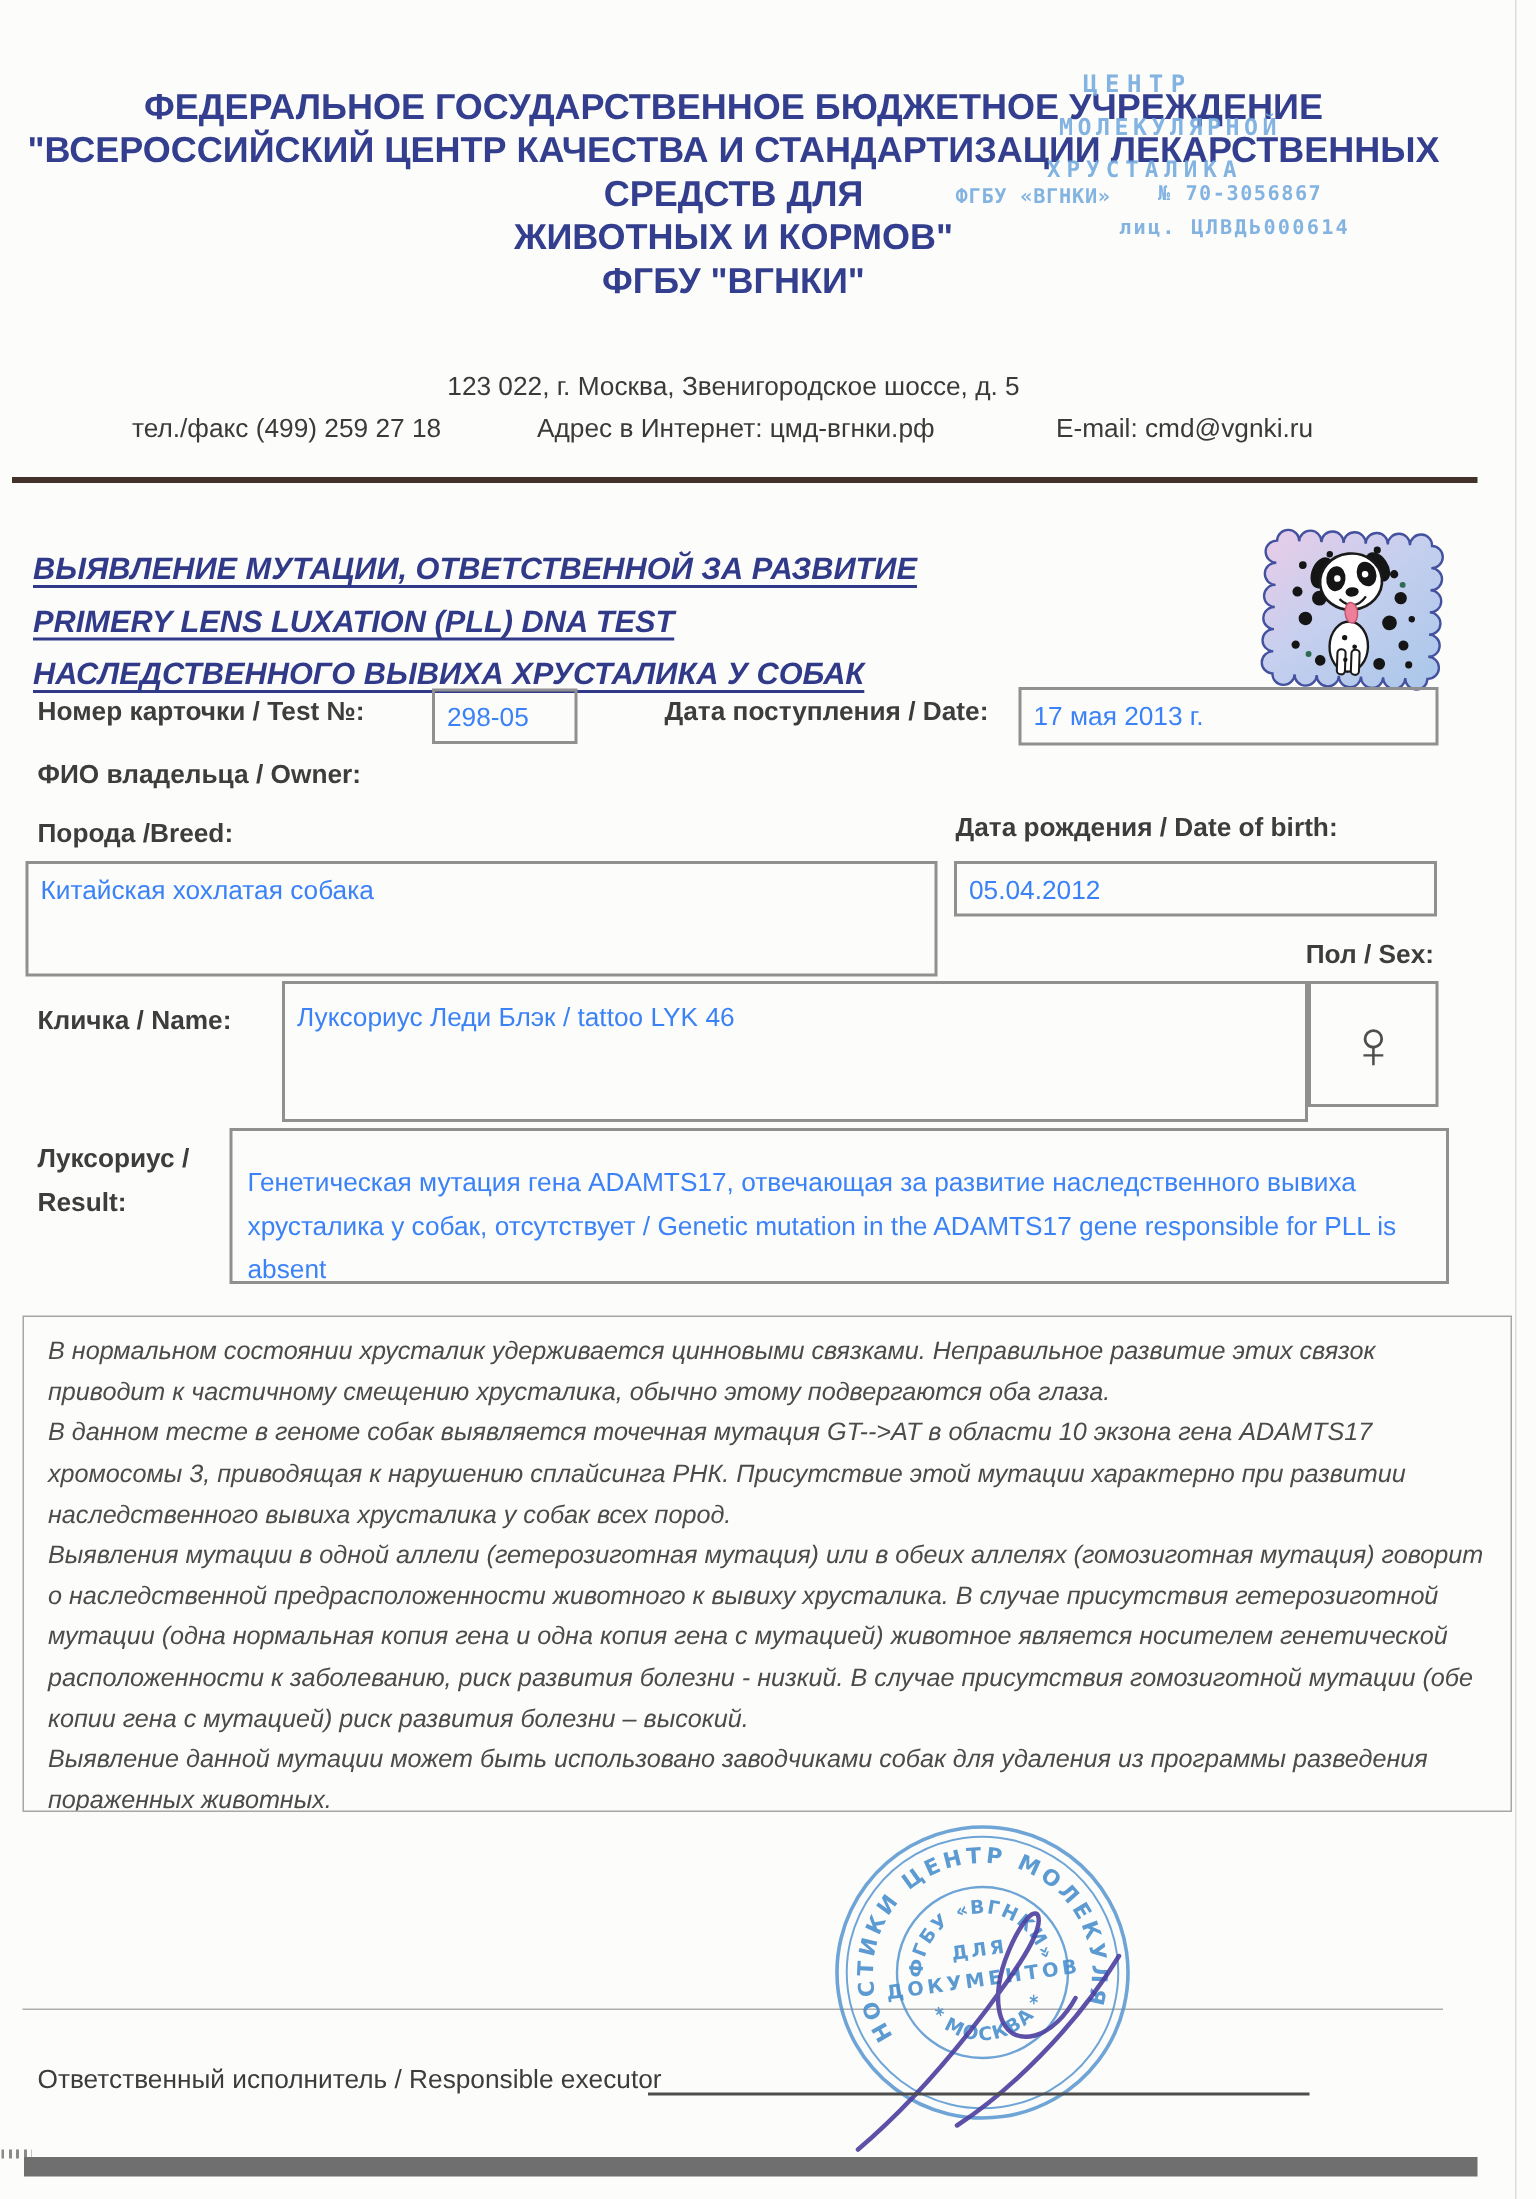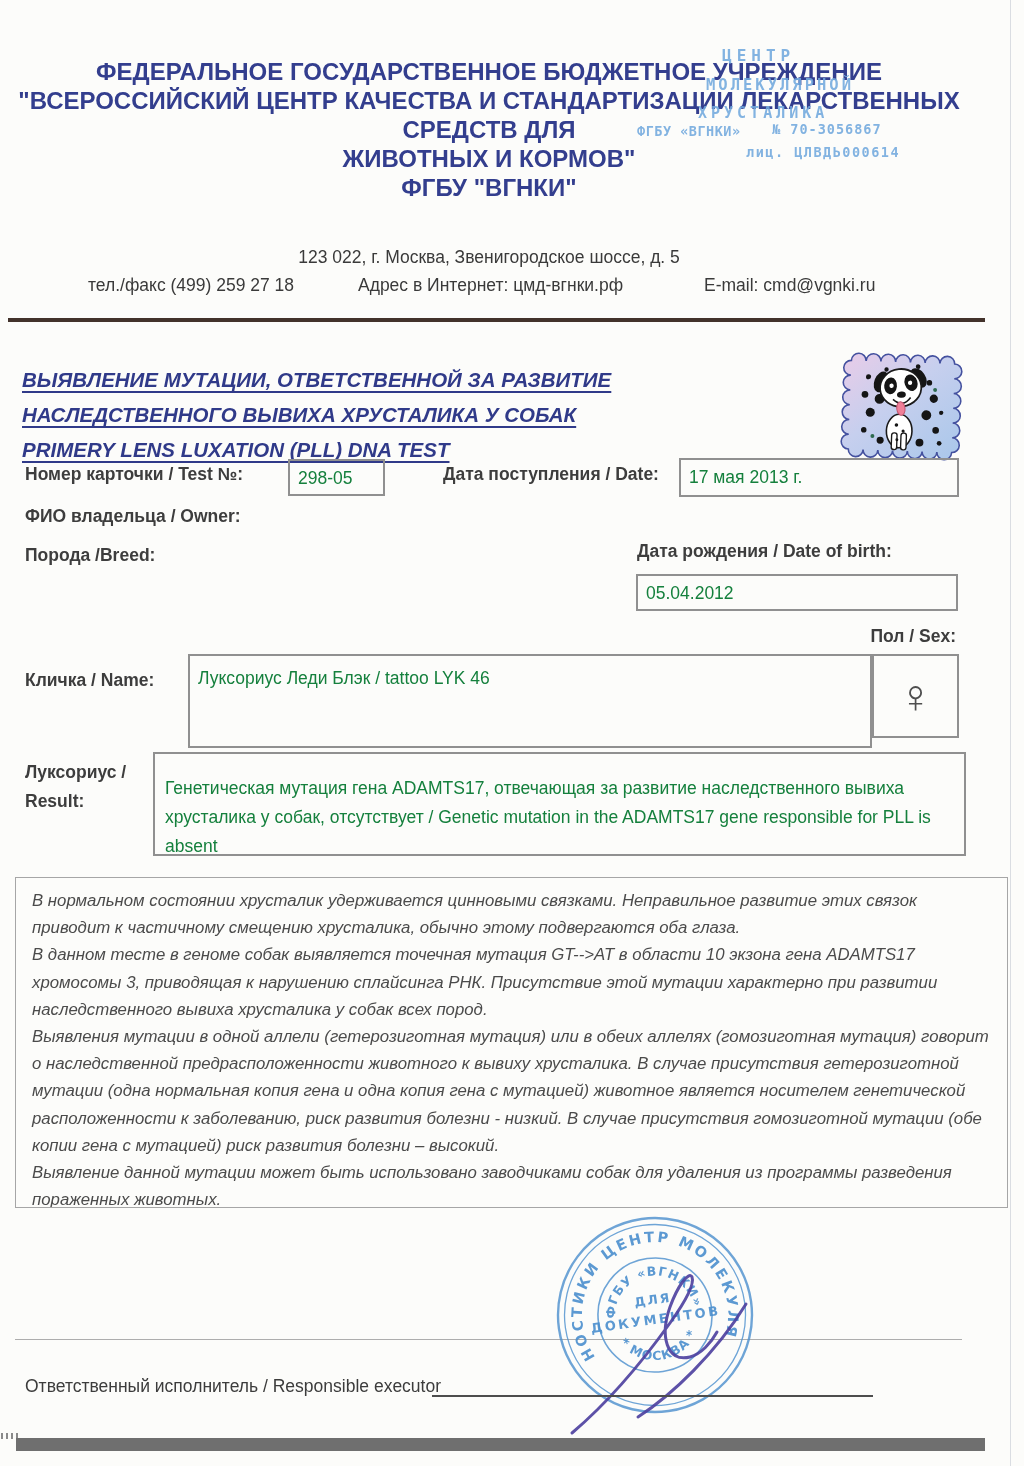--- a/index.html
+++ b/index.html
@@ -32,21 +32,21 @@
   
   .test-title { position:absolute; left:22px; top:362px; color:#303a89; font-size:20.5px;
                 font-weight:bold; font-style:italic; line-height:35px; }
   .test-title span { text-decoration:underline; text-decoration-thickness:1.5px; text-underline-offset:4px; }
 
   .dog-stamp { position:absolute; left:838px; top:348px; width:128px; height:117px; transform:rotate(2deg); }
 
   
   .lbl { position:absolute; color:#3d3d3d; font-size:17.5px; font-weight:bold; white-space:nowrap; }
   .box { position:absolute; border:2px solid #909090; background:transparent; }
-  .val { color:#15803d; font-size:17.5px; padding:5px 8px; line-height:24px; }
+  .val { color:#3b82f6; font-size:17.5px; padding:5px 8px; line-height:24px; }
   .sex-box { display:flex; align-items:center; justify-content:center; }
   .sex-sym { font-family:"DejaVu Sans", sans-serif; font-size:46px; font-weight:300; color:#4e4e4e; line-height:1; }
 
   
   .explain-box { position:absolute; left:15px; top:877px; width:993px; height:331px;
                  border:1.5px solid #a6a6a6; padding:9px 16px 0 16px; overflow:hidden; }
   .explain-box p { font-style:italic; font-size:16.8px; line-height:27.2px; color:#4b4b4b; }
 
   .faint-line { position:absolute; left:15px; top:1339px; width:947px; height:1px; background:#adadad; }
   .round-stamp { position:absolute; left:520px; top:1205px; width:270px; height:250px; }
@@ -82,22 +82,22 @@
 
   <div class="address">123 022, г. Москва, Звенигородское шоссе, д. 5</div>
   <span class="contact c-phone">тел./факс (499) 259 27 18</span>
   <span class="contact c-web">Адрес в Интернет: цмд-вгнки.рф</span>
   <span class="contact c-mail">E-mail: cmd@vgnki.ru</span>
 
   <div class="divider"></div>
 
   <div class="test-title">
     <div><span>ВЫЯВЛЕНИЕ МУТАЦИИ, ОТВЕТСТВЕННОЙ ЗА РАЗВИТИЕ</span></div>
+    <div><span>PRIMERY LENS LUXATION (PLL) DNA TEST</span></div>
     <div><span>НАСЛЕДСТВЕННОГО ВЫВИХА ХРУСТАЛИКА У СОБАК</span></div>
-    <div><span>PRIMERY LENS LUXATION (PLL) DNA TEST</span></div>
   </div>
 
   <svg class="dog-stamp" viewBox="0 0 130 118">
     <defs>
       <linearGradient id="sg" x1="0" y1="0" x2="1" y2="1">
         <stop offset="0" stop-color="#e9cce8"></stop>
         <stop offset="0.45" stop-color="#c6cfee"></stop>
         <stop offset="1" stop-color="#a9c7ea"></stop>
       </linearGradient>
     </defs>
@@ -150,20 +150,23 @@
   </div>
   <span class="lbl" style="left:443px; top:464px;">Дата поступления / Date:</span>
   <div class="box" style="left:679px; top:458px; width:280px; height:39px;">
     <div class="val">17 мая 2013 г.</div>
   </div>
 
   <span class="lbl" style="left:25px; top:506px;">ФИО владельца / Owner:</span>
 
   <span class="lbl" style="left:25px; top:545px;">Порода  /Breed:</span>
   <span class="lbl" style="left:637px; top:541px;">Дата рождения / Date of birth:</span>
+  <div class="box" style="left:17px; top:574px; width:608px; height:77px;">
+    <div class="val">Китайская хохлатая собака</div>
+  </div>
   <div class="box" style="left:636px; top:574px; width:322px; height:37px;">
     <div class="val">05.04.2012</div>
   </div>
 
   <span class="lbl" style="left:856px; top:626px; width:100px; text-align:right;">Пол / Sex:</span>
 
   <span class="lbl" style="left:25px; top:670px;">Кличка / Name:</span>
   <div class="box" style="left:188px; top:654px; width:684px; height:94px;">
     <div class="val" style="padding-top:10px;">Луксориус Леди Блэк / tattoo LYK 46</div>
   </div>

